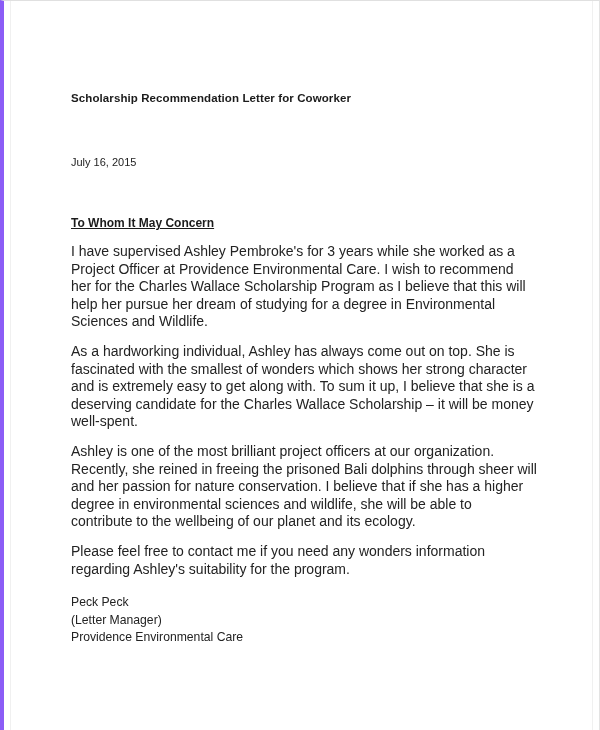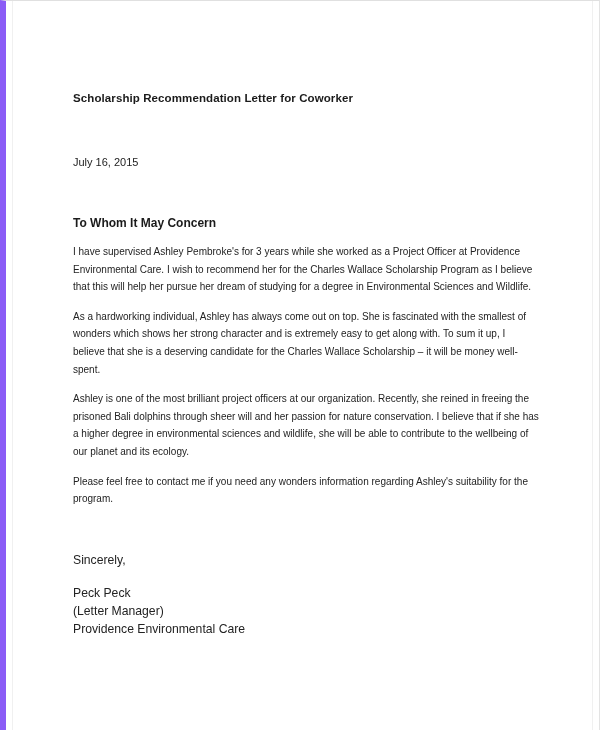--- a/index.html
+++ b/index.html
@@ -7,21 +7,21 @@
     padding: 0;
     background: #ffffff;
   }
 
   .page {
     position: relative;
     width: 600px;
     height: 730px;
     background: #ffffff;
     box-sizing: border-box;
-    border-left: 6px solid #8b5cf6;
+    border-left: 4px solid #8b5cf6;
     border-right: 1px solid #e3e3e3;
     border-top: 1px solid #e0e0e0;
     overflow: hidden;
     font-family: "Liberation Sans", sans-serif;
   }
 
   
   .page::before,
   .page::after {
     content: "";
@@ -60,24 +60,25 @@
     padding-top: 48px;
   }
 
   .salutation {
     font-size: 12px;
     font-weight: bold;
     color: #1b1b1b;
     line-height: 16px;
     margin: 0;
     padding-top: 45px;
+    text-decoration: underline;
   }
 
   .body-para {
-    font-size: 10px;
+    font-size: 14px;
     color: #232323;
     line-height: 17.6px;
     margin: 0;
     padding-top: 12px;
     text-align: left;
   }
 
   .closing {
     font-size: 12.2px;
     color: #232323;
@@ -110,21 +111,20 @@
     <p class="salutation">To Whom It May Concern</p>
 
     <p class="body-para">I have supervised Ashley Pembroke's for 3 years while she worked as a Project Officer at Providence Environmental Care. I wish to recommend her for the Charles Wallace Scholarship Program as I believe that this will help her pursue her dream of studying for a degree in Environmental Sciences and Wildlife.</p>
 
     <p class="body-para">As a hardworking individual, Ashley has always come out on top. She is fascinated with the smallest of wonders which shows her strong character and is extremely easy to get along with. To sum it up, I believe that she is a deserving candidate for the Charles Wallace Scholarship – it will be money well-spent.</p>
 
     <p class="body-para">Ashley is one of the most brilliant project officers at our organization. Recently, she reined in freeing the prisoned Bali dolphins through sheer will and her passion for nature conservation. I believe that if she has a higher degree in environmental sciences and wildlife, she will be able to contribute to the wellbeing of our planet and its ecology.</p>
 
     <p class="body-para">Please feel free to contact me if you need any wonders information regarding Ashley's suitability for the program.</p>
 
-    <p class="closing">Sincerely,</p>
 
     <div class="sign-block">
       <p class="sign-line">Peck Peck</p>
       <p class="sign-line">(Letter Manager)</p>
       <p class="sign-line">Providence Environmental Care</p>
     </div>
 
   </div>
 </div>
 

